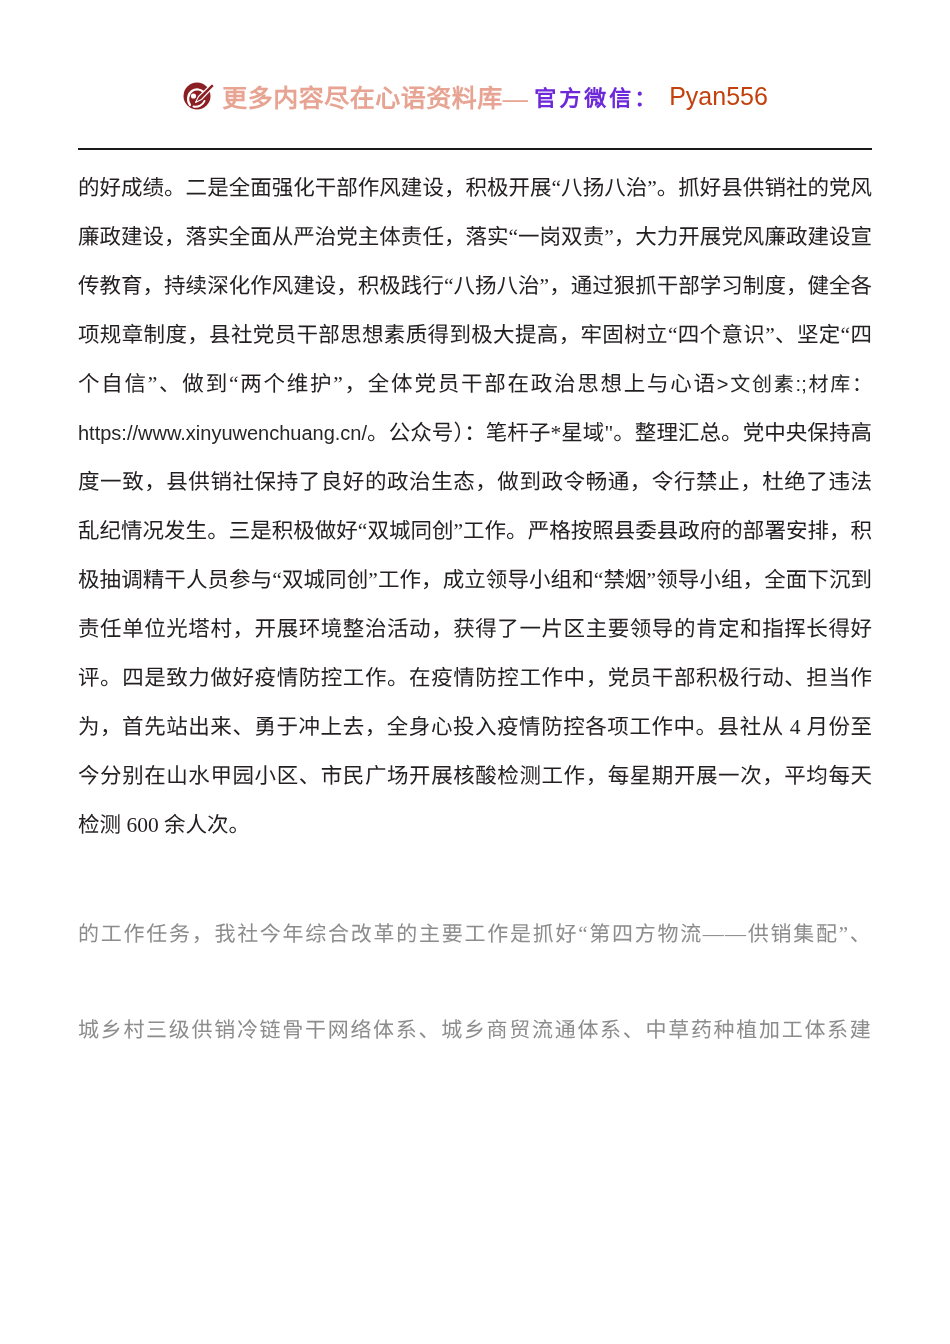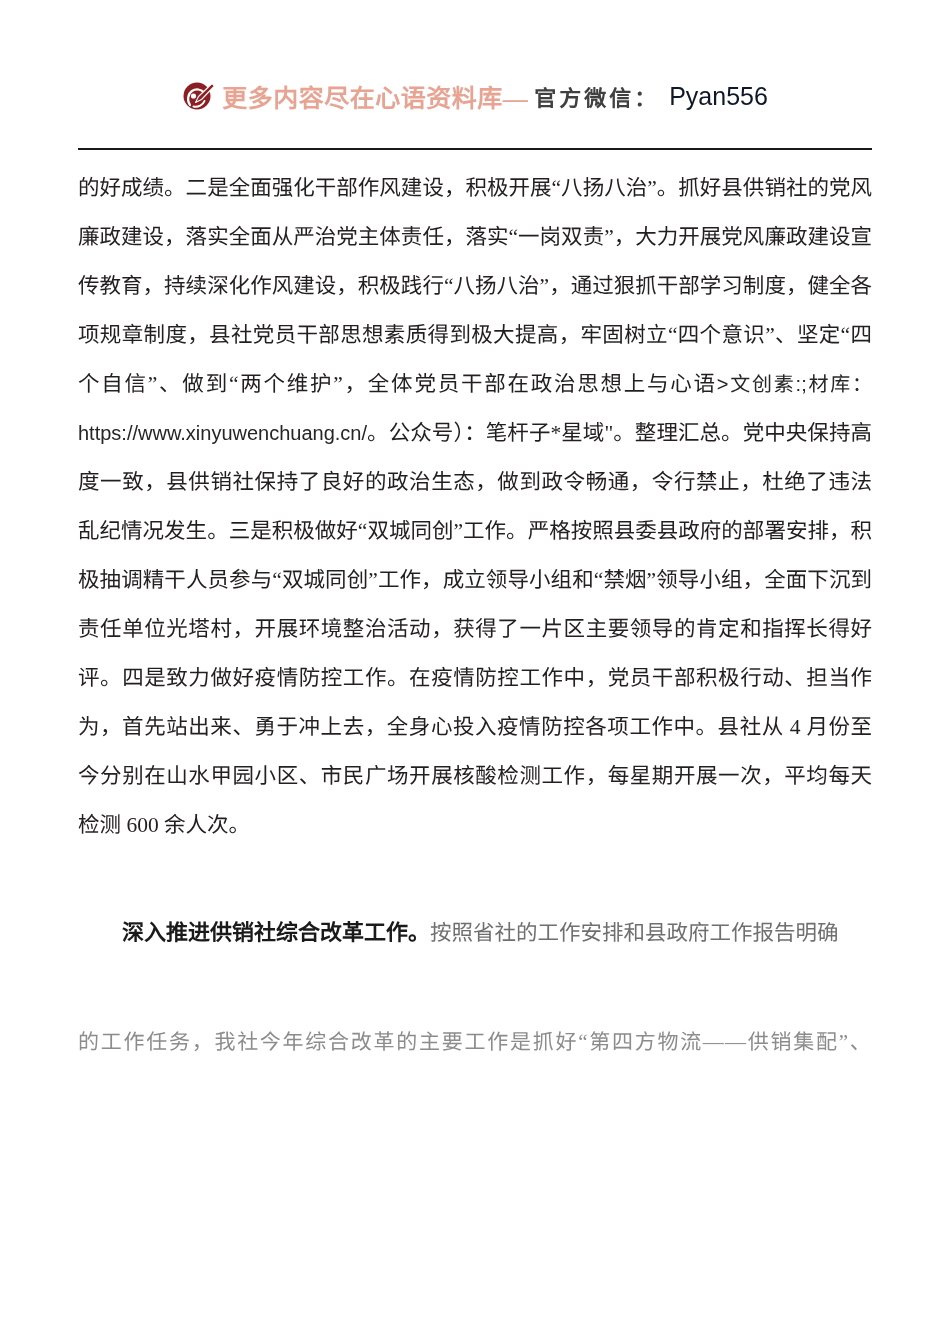--- a/index.html
+++ b/index.html
@@ -45,28 +45,28 @@
     font-size: 25px;
     font-weight: 700;
     letter-spacing: 0.5px;
     color: #e7a493;
   }
   .wm-text-b {
     font-family: "Liberation Serif", "DejaVu Serif", serif;
     font-size: 22px;
     font-weight: 700;
     letter-spacing: 3px;
-    color: #404040;
+    color: #6d28d9;
   }
   .wm-text-c {
     font-family: "Liberation Sans", "DejaVu Sans", sans-serif;
     font-size: 25px;
     font-weight: 400;
     letter-spacing: 0px;
-    color: #0f172a;
+    color: #c2410c;
     margin-left: 4px;
   }
 
   
   .content {
     position: absolute;
     left: 78px;
     top: 148px;
     width: 794px;
   }
@@ -149,23 +149,20 @@
   </div>
 
   <div class="content">
 
     <div class="top-rule"></div>
 
     <p class="para">
       <span>的好成绩。二是全面强化干部作风建设，积极开展“八扬八治”。抓好县供销社的党风廉政建设，落实全面从严治党主体责任，落实“一岗双责”，大力开展党风廉政建设宣传教育，持续深化作风建设，积极践行“八扬八治”，通过狠抓干部学习制度，健全各项规章制度，县社党员干部思想素质得到极大提高，牢固树立“四个意识”、坚定“四个自信”、做到“两个维护”，全体党员干部在政治思想上与心语</span><span class="inline-wm">&gt;文创素:;材库： https://www.xinyuwenchuang.cn/</span><span>。公众号）：笔杆子*星域"。整理汇总。党中央保持高度一致，县供销社保持了良好的政治生态，做到政令畅通，令行禁止，杜绝了违法乱纪情况发生。三是积极做好“双城同创”工作。严格按照县委县政府的部署安排，积极抽调精干人员参与“双城同创”工作，成立领导小组和“禁烟”领导小组，全面下沉到责任单位光塔村，开展环境整治活动，获得了一片区主要领导的肯定和指挥长得好评。四是致力做好疫情防控工作。在疫情防控工作中，党员干部积极行动、担当作为，首先站出来、勇于冲上去，全身心投入疫情防控各项工作中。县社从 4 月份至今分别在山水甲园小区、市民广场开展核酸检测工作，每星期开展一次，平均每天检测 600 余人次。</span>
     </p>
 
-    <p class="para-heading">
-      <span class="lead-bold">深入推进供销社综合改革工作。</span><span>按照省社的工作安排和县政府工作报告明确</span>
-    </p>
 
     <p class="para-light">的工作任务，我社今年综合改革的主要工作是抓好“第四方物流——供销集配”、城乡村三级供销冷链骨干网络体系、城乡商贸流通体系、中草药种植加工体系建设。一是积极融入全省冷链骨干网体系。今年 2 月向县发改委申请了*</p>
 
   </div>
 
   <div class="watermark footer">
     <span class="wm-logo">
       <svg viewBox="0 0 34 34" width="34" height="34" xmlns="http://www.w3.org/2000/svg">
         <circle cx="15" cy="17" r="13.5" fill="#8c1f23"></circle>
         <path d="M8 26 C5 22 5.5 15 10 12 C14 9.3 19 10.4 21.5 13" fill="none" stroke="#ffffff" stroke-width="2.2" stroke-linecap="round"></path>

